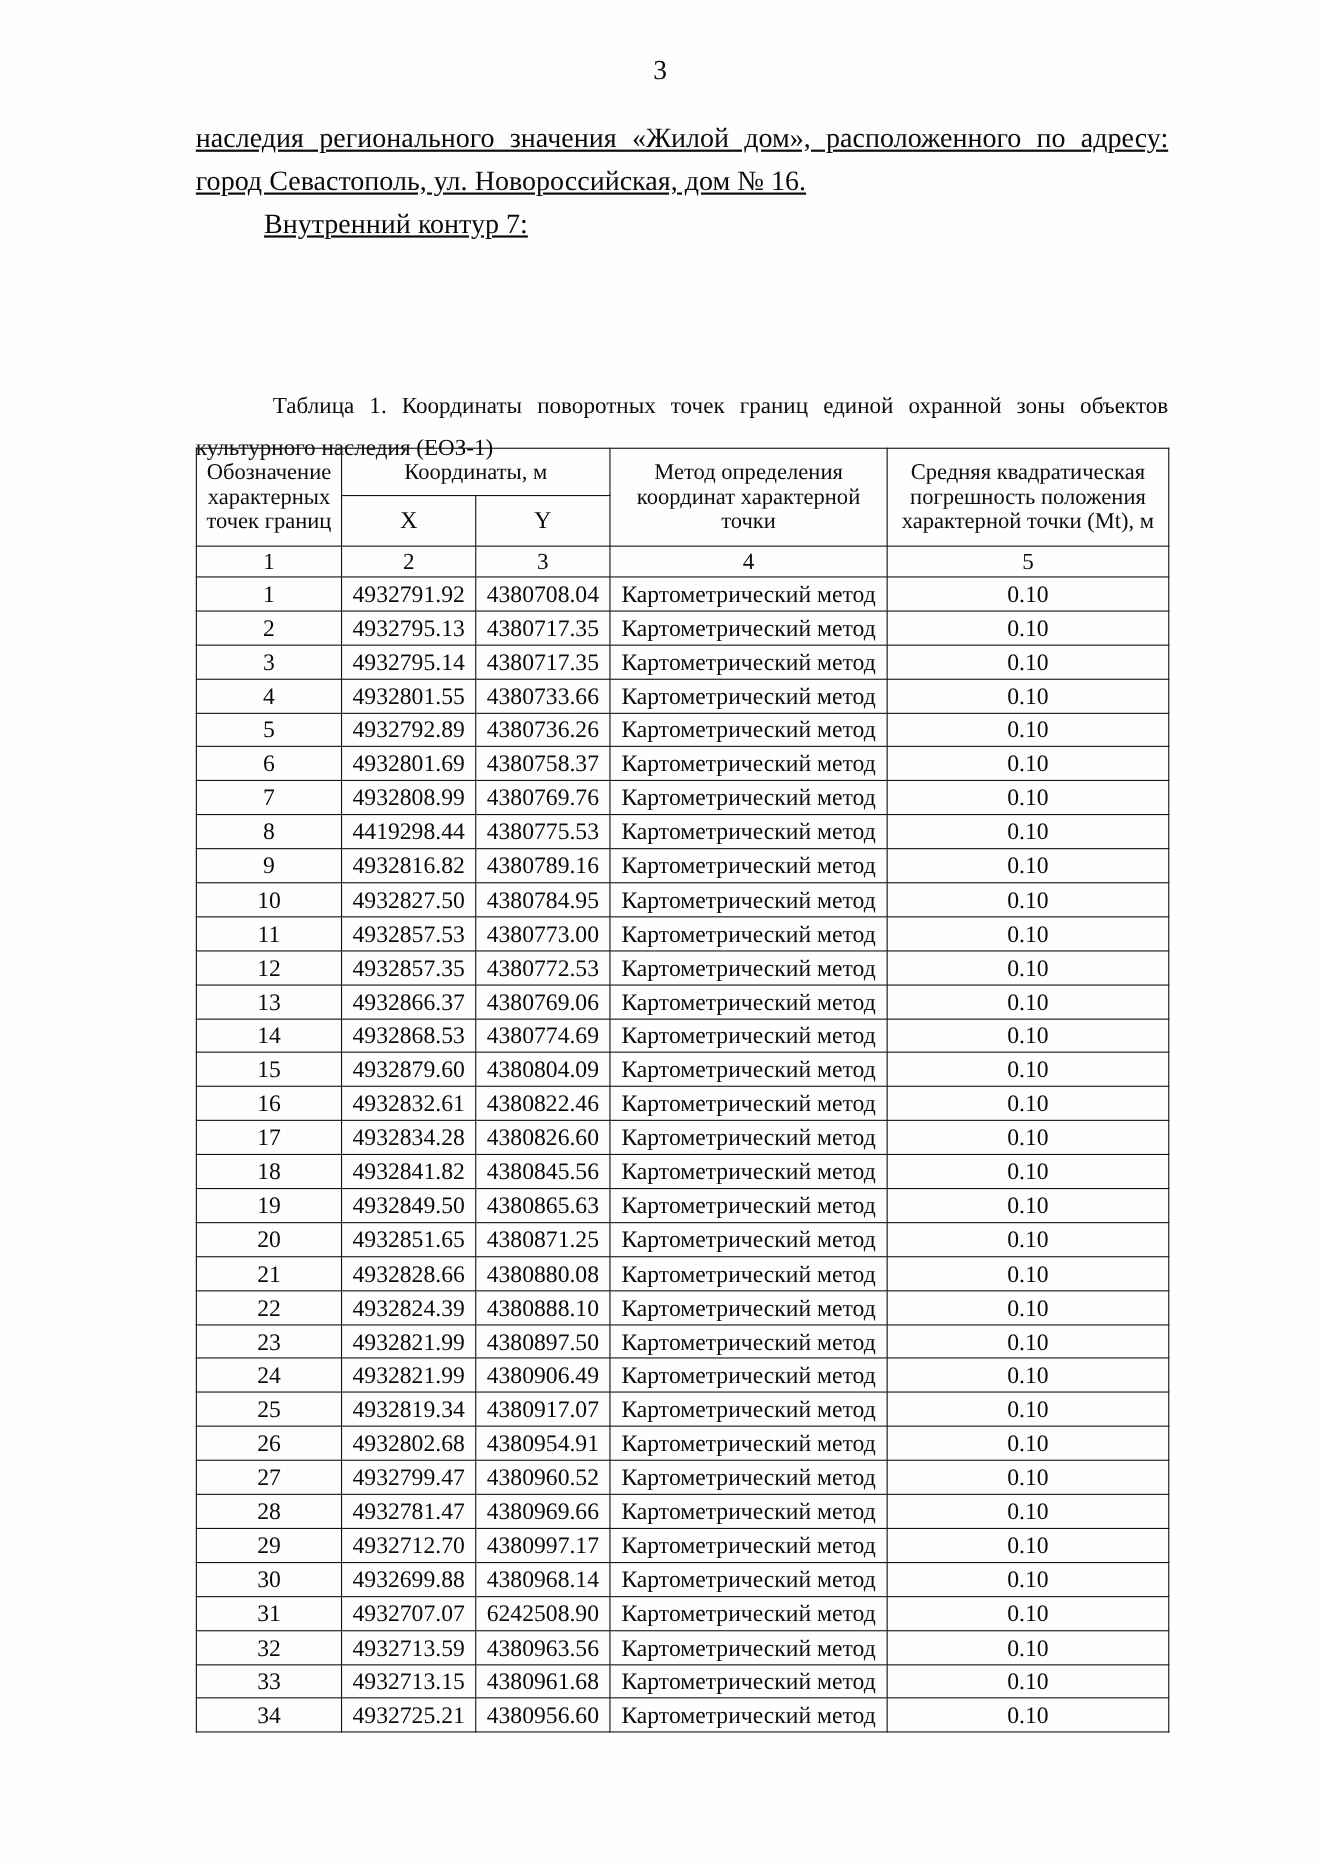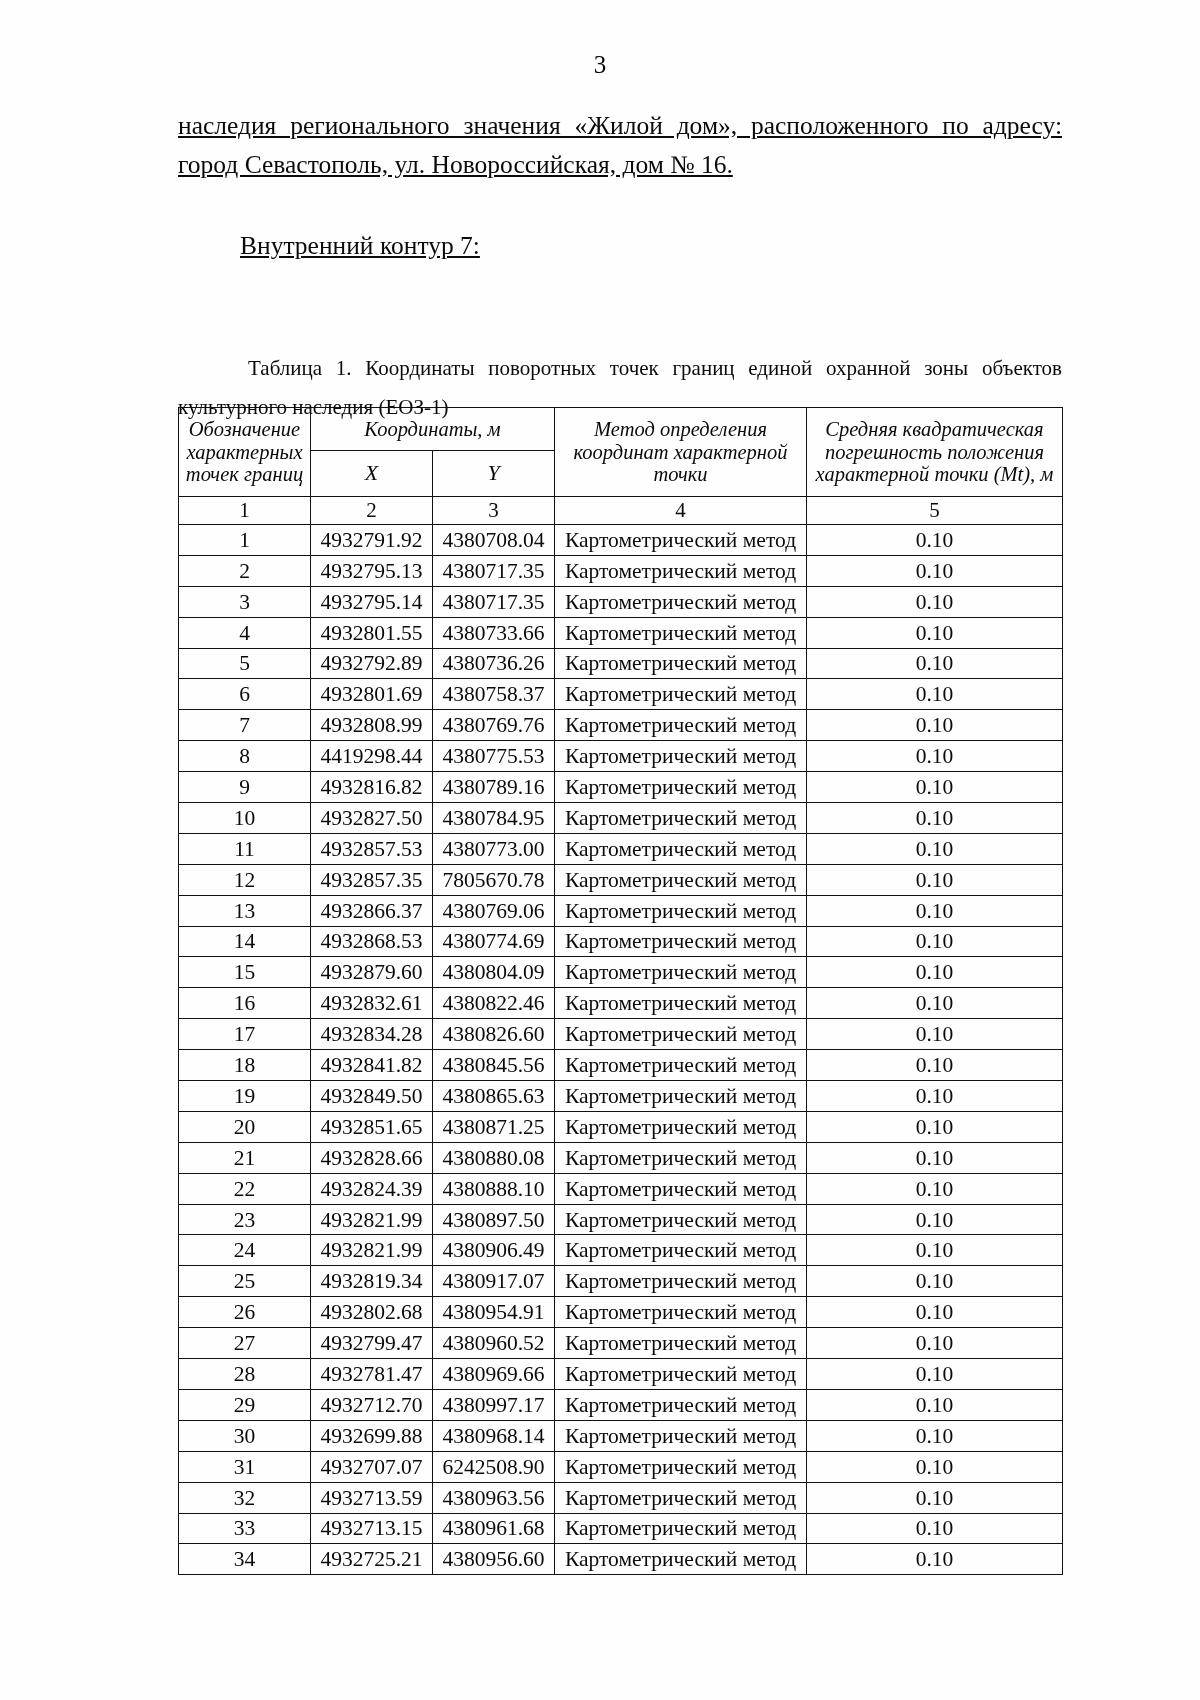--- a/index.html
+++ b/index.html
@@ -41,21 +41,20 @@
     text-align: justify;
     text-justify: inter-word;
     text-decoration: underline;
   }
   .body-text p {
     margin: 0;
     text-align: justify;
   }
   .body-text p.indent {
     text-indent: 62px;
-    margin-top: 42px;
   }
   .caption {
     position: absolute;
     left: 178px;
     top: 349px;
     width: 884px;
     font-size: 21px;
     line-height: 39px;
     text-align: justify;
     text-indent: 70px;
@@ -73,21 +72,20 @@
     border: 1.6px solid #111;
     padding: 0;
     text-align: center;
     vertical-align: middle;
     font-weight: normal;
     line-height: 1.12;
   }
   .hdr-cell {
     font-size: 20.5px;
     padding: 2px 3px;
-    font-style: italic;
   }
   .hdr-tall {
     height: 88px;
   }
   .numrow td {
     height: 27px;
     font-size: 21px;
   }
   tbody.data tr td {
     height: 29.9px;
@@ -223,21 +221,21 @@
         <tr>
           <td>11</td>
           <td>4932857.53</td>
           <td>4380773.00</td>
           <td class="cell-method">Картометрический метод</td>
           <td>0.10</td>
         </tr>
         <tr>
           <td>12</td>
           <td>4932857.35</td>
-          <td>7805670.78</td>
+          <td>4380772.53</td>
           <td class="cell-method">Картометрический метод</td>
           <td>0.10</td>
         </tr>
         <tr>
           <td>13</td>
           <td>4932866.37</td>
           <td>4380769.06</td>
           <td class="cell-method">Картометрический метод</td>
           <td>0.10</td>
         </tr>

